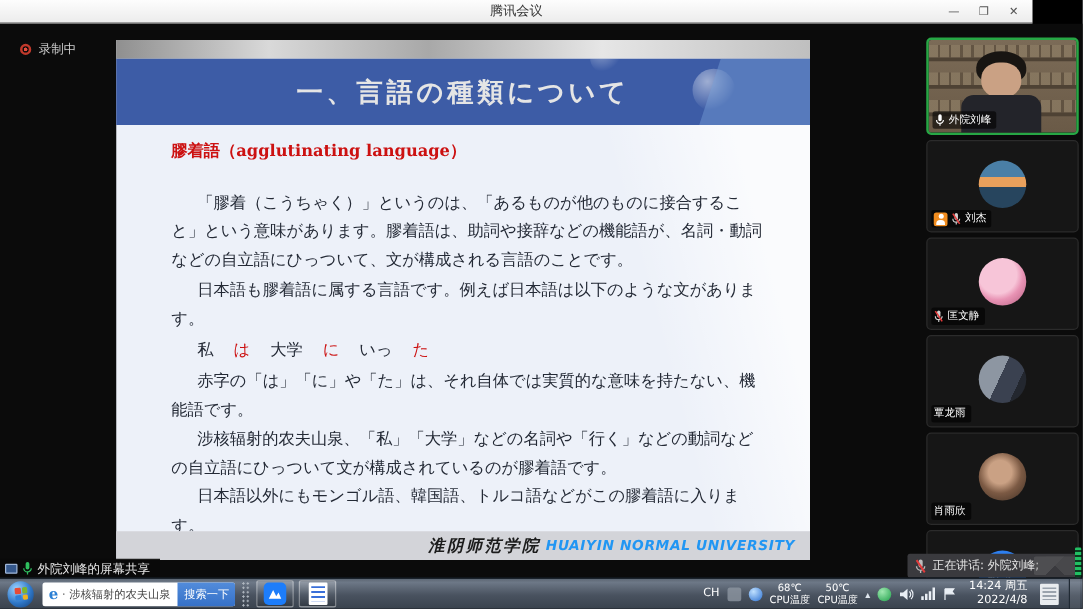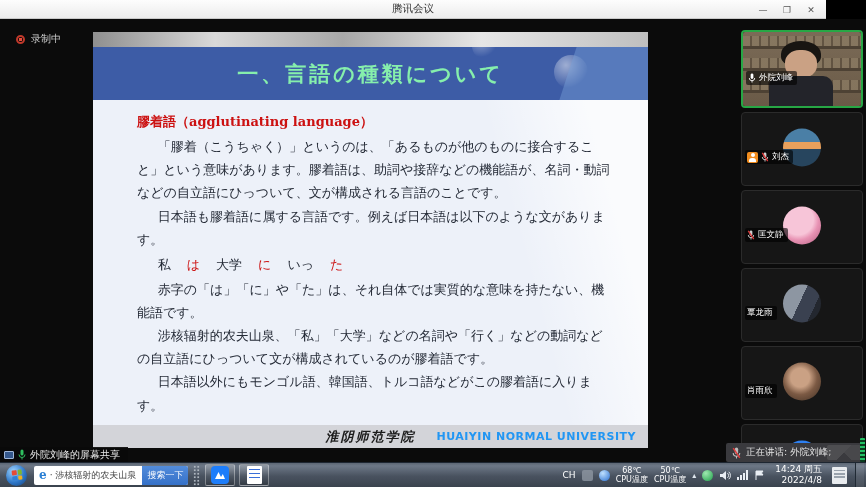--- a/index.html
+++ b/index.html
@@ -28,37 +28,37 @@
   .slide-silver { height:15px;
       background:linear-gradient(90deg,#8f8f8f,#d9d9d9 22%,#a8a8a8 45%,#e6e6e6 70%,#bfbfbf);}
   .slide-band { position:relative; height:53px; background:#3d5ca6; overflow:hidden;
       display:flex; align-items:center; justify-content:center; }
   .band-droplet1 { position:absolute; right:60px; top:8px; width:34px; height:34px; border-radius:50%;
       background:radial-gradient(circle at 35% 30%,rgba(255,255,255,.5),rgba(255,255,255,.08) 60%,transparent 70%); }
   .band-droplet2 { position:absolute; right:150px; top:-14px; width:26px; height:26px; border-radius:50%;
       background:radial-gradient(circle at 35% 30%,rgba(255,255,255,.4),transparent 65%); }
   .band-diagonal { position:absolute; right:-30px; top:0; width:110px; height:100%;
       background:rgba(120,160,215,.45); transform:skewX(-18deg); }
-  .slide-title { position:relative; color:#86efac; font-size:21px; font-weight:bold; letter-spacing:3px;font-family:Liberation Mono, monospace; }
+  .slide-title { position:relative; color:#e5e5e5; font-size:21px; font-weight:bold; letter-spacing:3px;font-family:Liberation Mono, monospace; }
 
   .slide-body { position:relative; height:325px; padding:10px 36px 0 44px;
       color:#242a36; font-size:13px; line-height:1.78; overflow:hidden;
       font-family:"DejaVu Serif","Liberation Serif",serif;
       background:linear-gradient(255deg,rgba(255,255,255,.75) 0 9%,transparent 26%); }
-  .slide-heading { color:#cc1111; font-weight:bold; margin-bottom:2px; }
+  .slide-heading { color:#cc1111; font-weight:bold; margin-bottom:18px; }
   .slide-body p { text-indent:1.6em; }
   .ex-line { margin:2px 0 2px 1.6em; }
   .ex-line span { margin-right:16px; }
   .ex-line .red { color:#cc1111; }
 
   .slide-footer { position:absolute; left:0; bottom:0; width:100%; height:23px; background:#d3d4d9;
-      display:flex; align-items:center; justify-content:flex-end; gap:21px; padding-right:12px; }
+      display:flex; align-items:center; justify-content:flex-end; gap:4px; padding-right:12px; }
   .calligraphy { font-family:"DejaVu Serif","Liberation Serif",serif; font-style:italic;
       font-weight:bold; font-size:13px; color:#1c1c1c; letter-spacing:2px; }
-  .univ-en { color:#2196f3; font-weight:bold; font-size:11px; letter-spacing:.5px; }
+  .univ-en { color:#2196f3; font-weight:bold; font-size:11px; letter-spacing:.5px;font-style:italic; }
 
   
   .share-banner { position:absolute; left:0; top:428px; height:15px; background:rgba(10,10,10,.92);
       display:flex; align-items:center; gap:4px; padding:0 8px 0 4px; }
   .share-banner .txt { color:#e8e8e8; font-size:10px; }
   .monitor-ic { width:10px; height:8px; border:1px solid #9fb6d8; background:#35588c; border-radius:1px; }
   .mic-svg { display:block; }
 
   .toast { position:absolute; left:726px; top:424px; width:139px; height:19px; background:#3a3a3e;
       border-radius:2px; display:flex; align-items:center; gap:5px; padding:0 6px; overflow:hidden; }
@@ -68,21 +68,21 @@
       border-radius:2px; }
 
   .level-meter { position:absolute; right:1px; top:419px; width:5px; height:24px;
       background:repeating-linear-gradient(#21c063 0 2px,#0a3d1f 2px 4px); border-radius:1px; }
 
   
   .sidebar { position:absolute; left:741px; top:11px; width:122px; display:flex; flex-direction:column; gap:4px; }
   .tile { position:relative; width:122px; height:74px; background:#161616; border-radius:4px;
       overflow:hidden; border:1px solid #2b2b2b; }
   .tile.speaking { height:78px; border:2px solid #27a745; }
-  .name-badge { position:absolute; left:3px; bottom:21px; display:flex; align-items:center; gap:3px;
+  .name-badge { position:absolute; left:3px; bottom:3px; display:flex; align-items:center; gap:3px;
       background:rgba(0,0,0,.6); border-radius:2px; padding:1px 4px 1px 2px; }
   .name-badge .nm { color:#fff; font-size:8.5px; white-space:nowrap; }
   .avatar { position:absolute; left:50%; top:50%; transform:translate(-50%,-54%);
       width:38px; height:38px; border-radius:50%; }
   .av-lake { background:linear-gradient(#4a7fa6 0 35%,#e8a05c 35% 55%,#27455e 55%); }
   .av-blossom { background:radial-gradient(circle at 40% 35%,#f7c5d8 0 45%,#e893b4 60%,#b05a7c); }
   .av-photo1 { background:linear-gradient(115deg,#8d96a2 0 45%,#3a4150 45% 75%,#23272f 75%); }
   .av-photo2 { background:radial-gradient(circle at 45% 40%,#caa184 0 30%,#7c5a44 55%,#3c2d22); }
   .av-blue { background:#2d7ff0; display:flex; align-items:center; justify-content:center;
       color:#fff; font-size:11px; letter-spacing:1px; }

